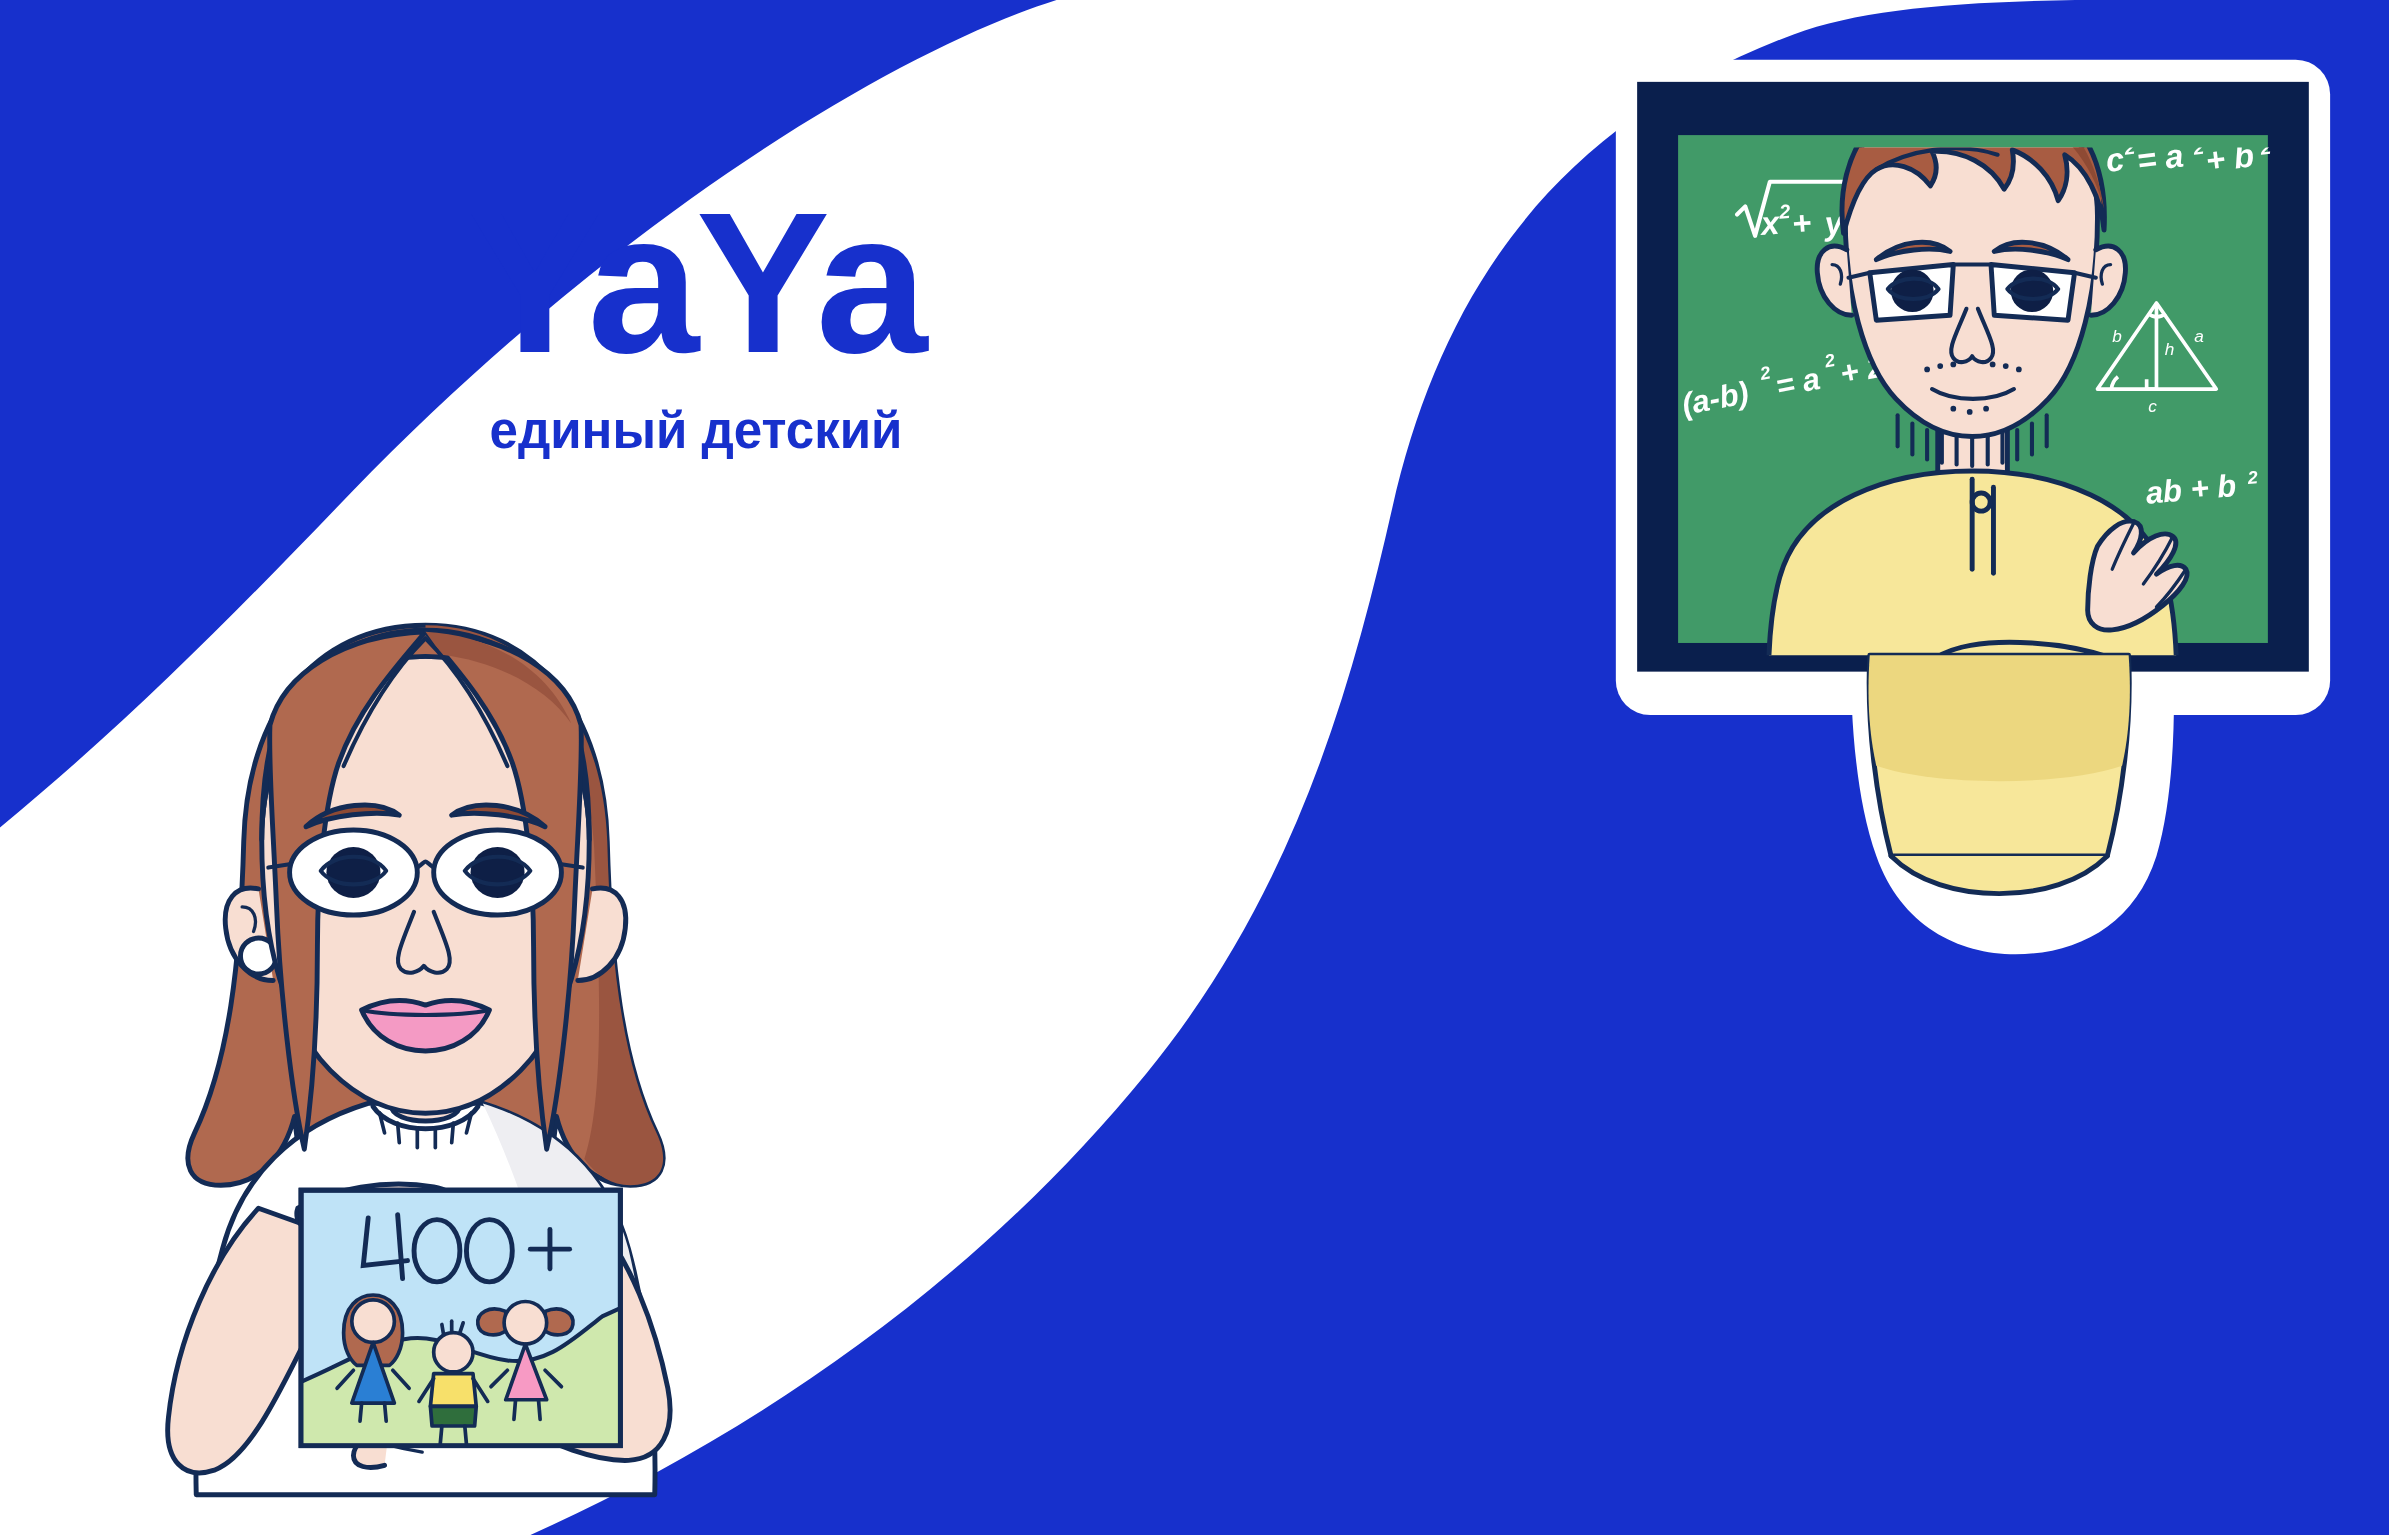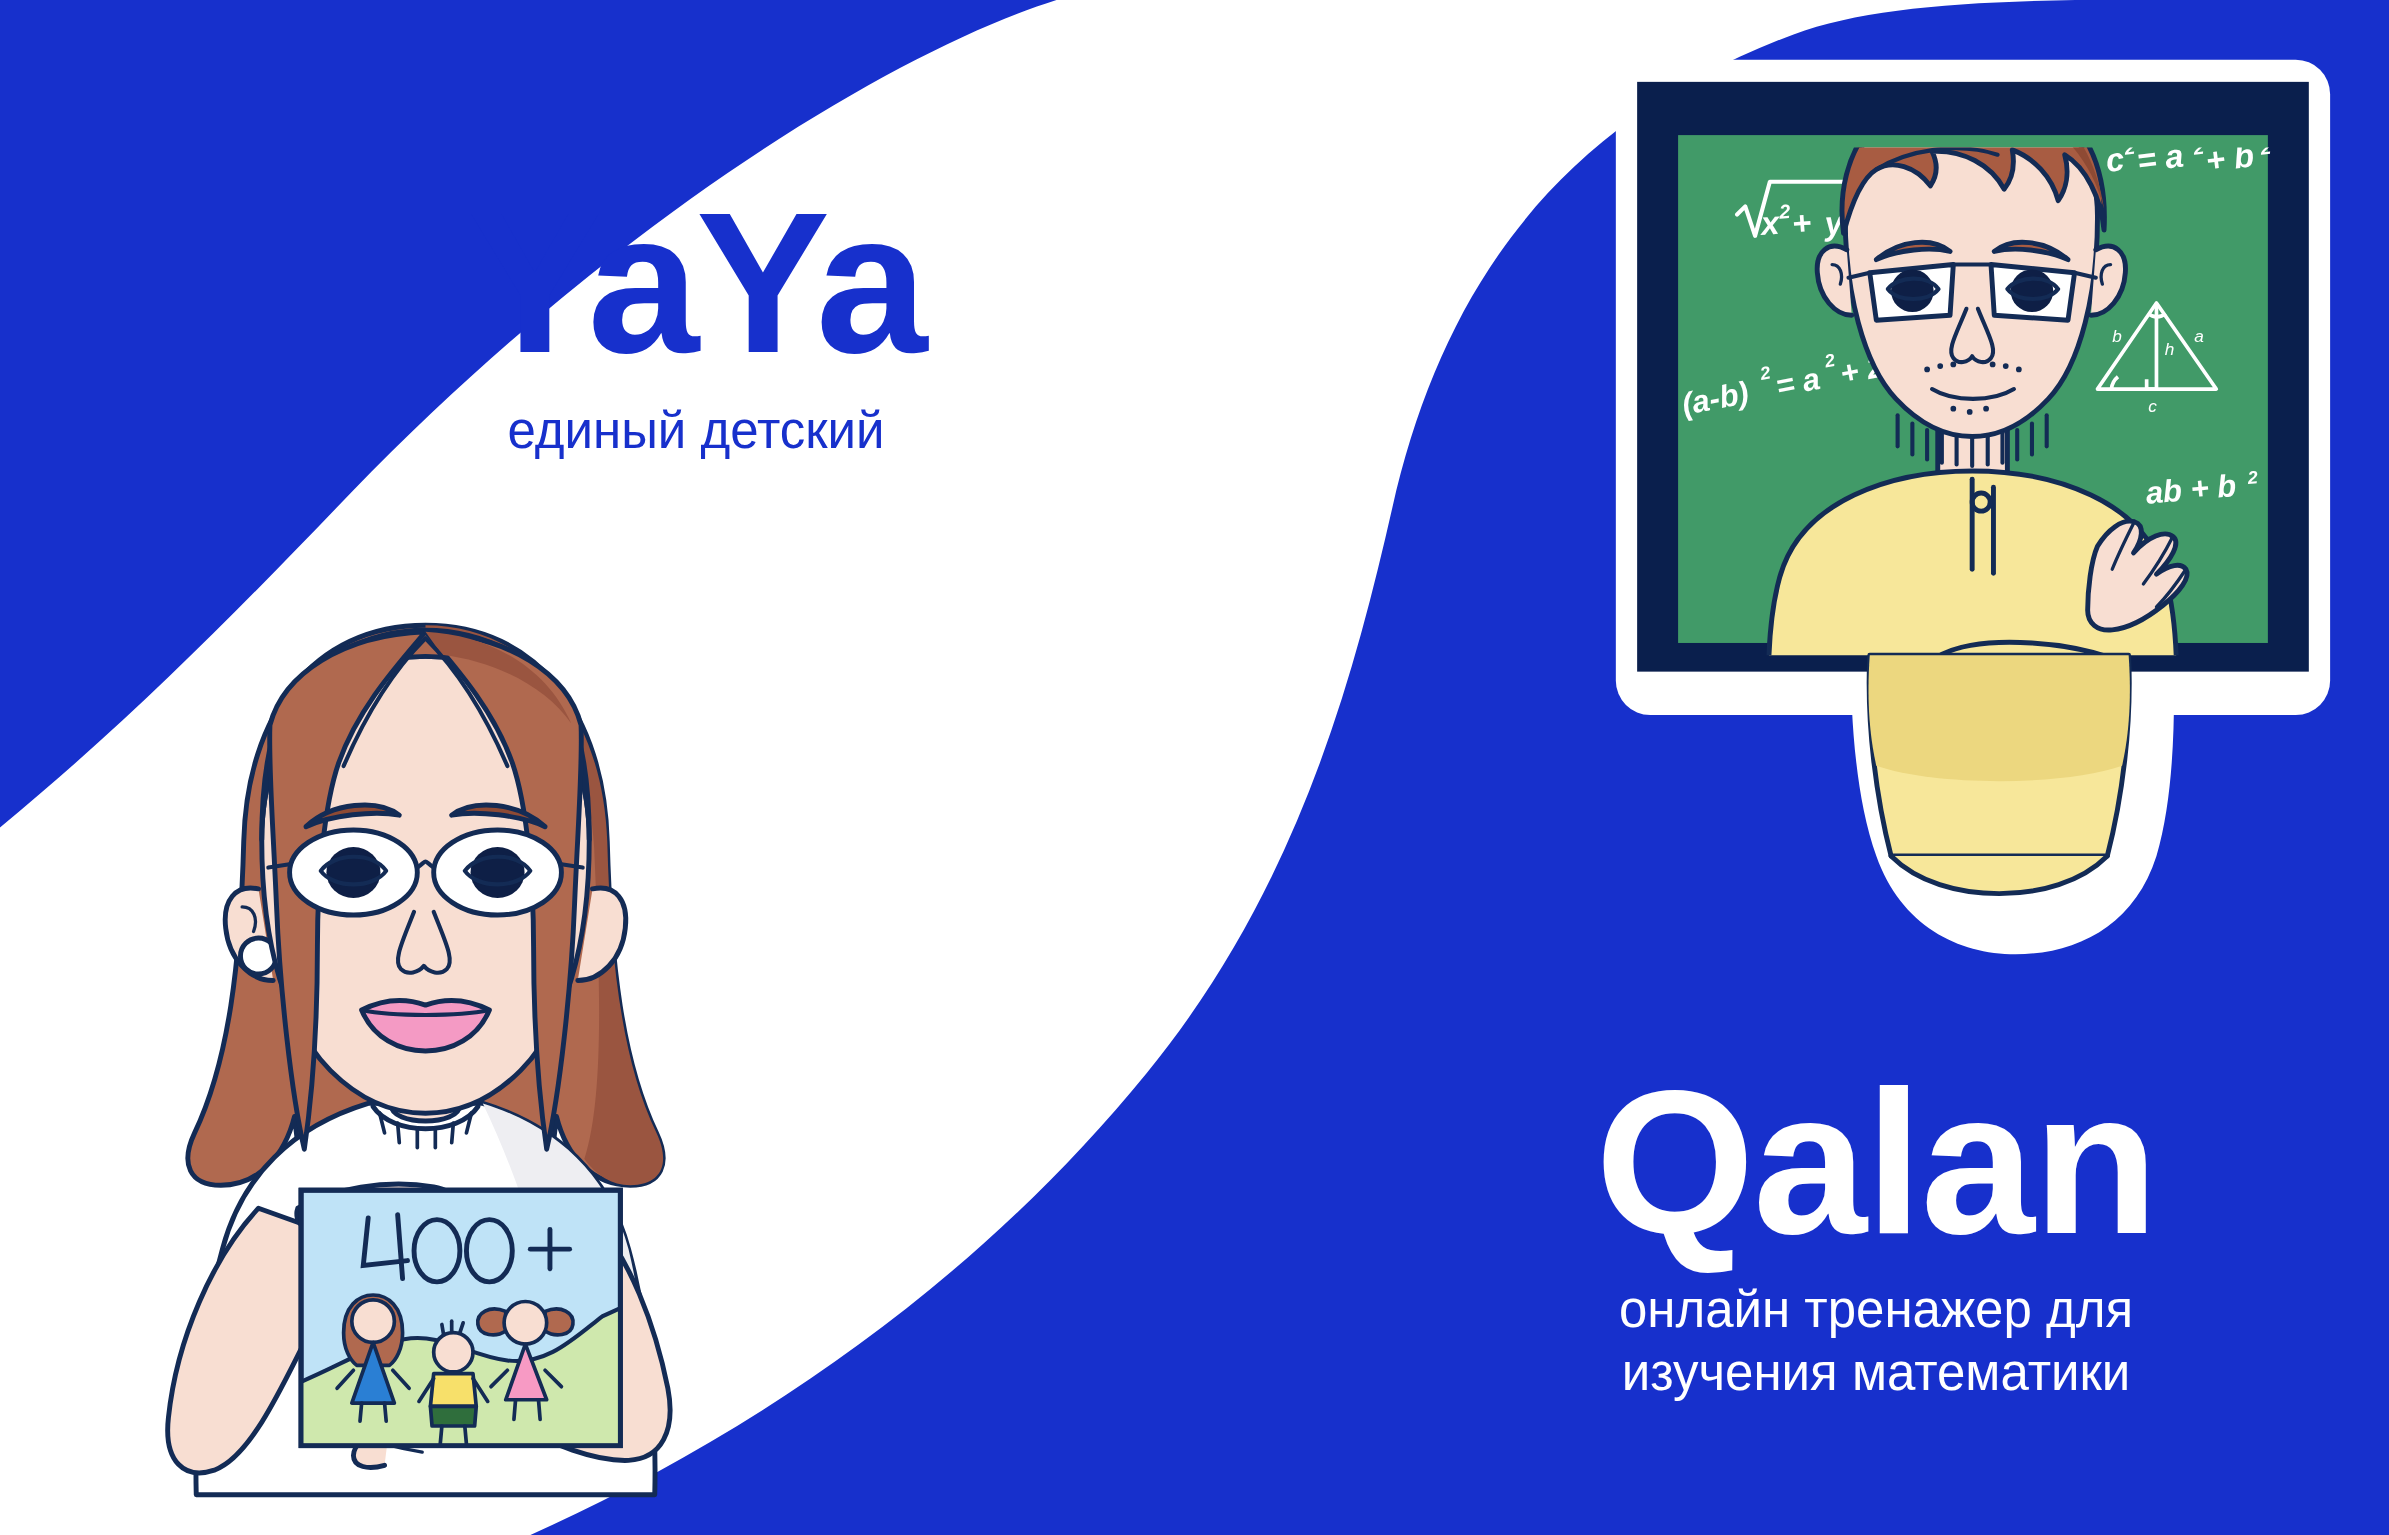--- a/index.html
+++ b/index.html
@@ -9,21 +9,21 @@
   
   .bg-svg{position:absolute;inset:0;width:2389px;height:1536px;}
 
   
   .brand-left{position:absolute;left:344px;top:188px;width:704px;text-align:center;}
   .brand-left .logo{
     font-size:201px;line-height:0.95;font-weight:bold;color:#1730cc;
     letter-spacing:-3.3px;white-space:nowrap;
   }
   .brand-left .tagline{
-    font-size:51px;line-height:1.22;color:#1730cc;margin-top:21px;font-weight:400;
+    font-size:51px;line-height:1.22;color:#1730cc;margin-top:21px;font-weight:700;
   }
 
   
   .brand-right{position:absolute;left:1442px;top:1065px;width:868px;text-align:center;}
   .brand-right .logo{
     font-size:205px;line-height:0.95;font-weight:bold;color:#ffffff;
     letter-spacing:-1.6px;white-space:nowrap;
   }
   .brand-right .tagline{
     font-size:51px;line-height:1.24;color:#ffffff;margin-top:18px;font-weight:500;
@@ -52,27 +52,20 @@
              C2330,-10 2560,0 2917,0 Z"></path>
   </svg>
 
   <div class="brand-left">
     <div class="logo">YaYa</div>
     <div class="tagline">
       <div>единый детский</div>
     </div>
   </div>
 
-  <div class="brand-right">
-    <div class="logo">Qalan</div>
-    <div class="tagline">
-      <div>онлайн тренажер для</div>
-      <div>изучения математики</div>
-    </div>
-  </div>
 
   <div class="illus" id="teacher-illustration">
     <svg viewBox="0 0 940 1150">
       <defs>
         <clipPath id="boardClip">
             <rect x="48" y="125" width="800" height="620"></rect>
           </clipPath>
       </defs>
 
       <g>

